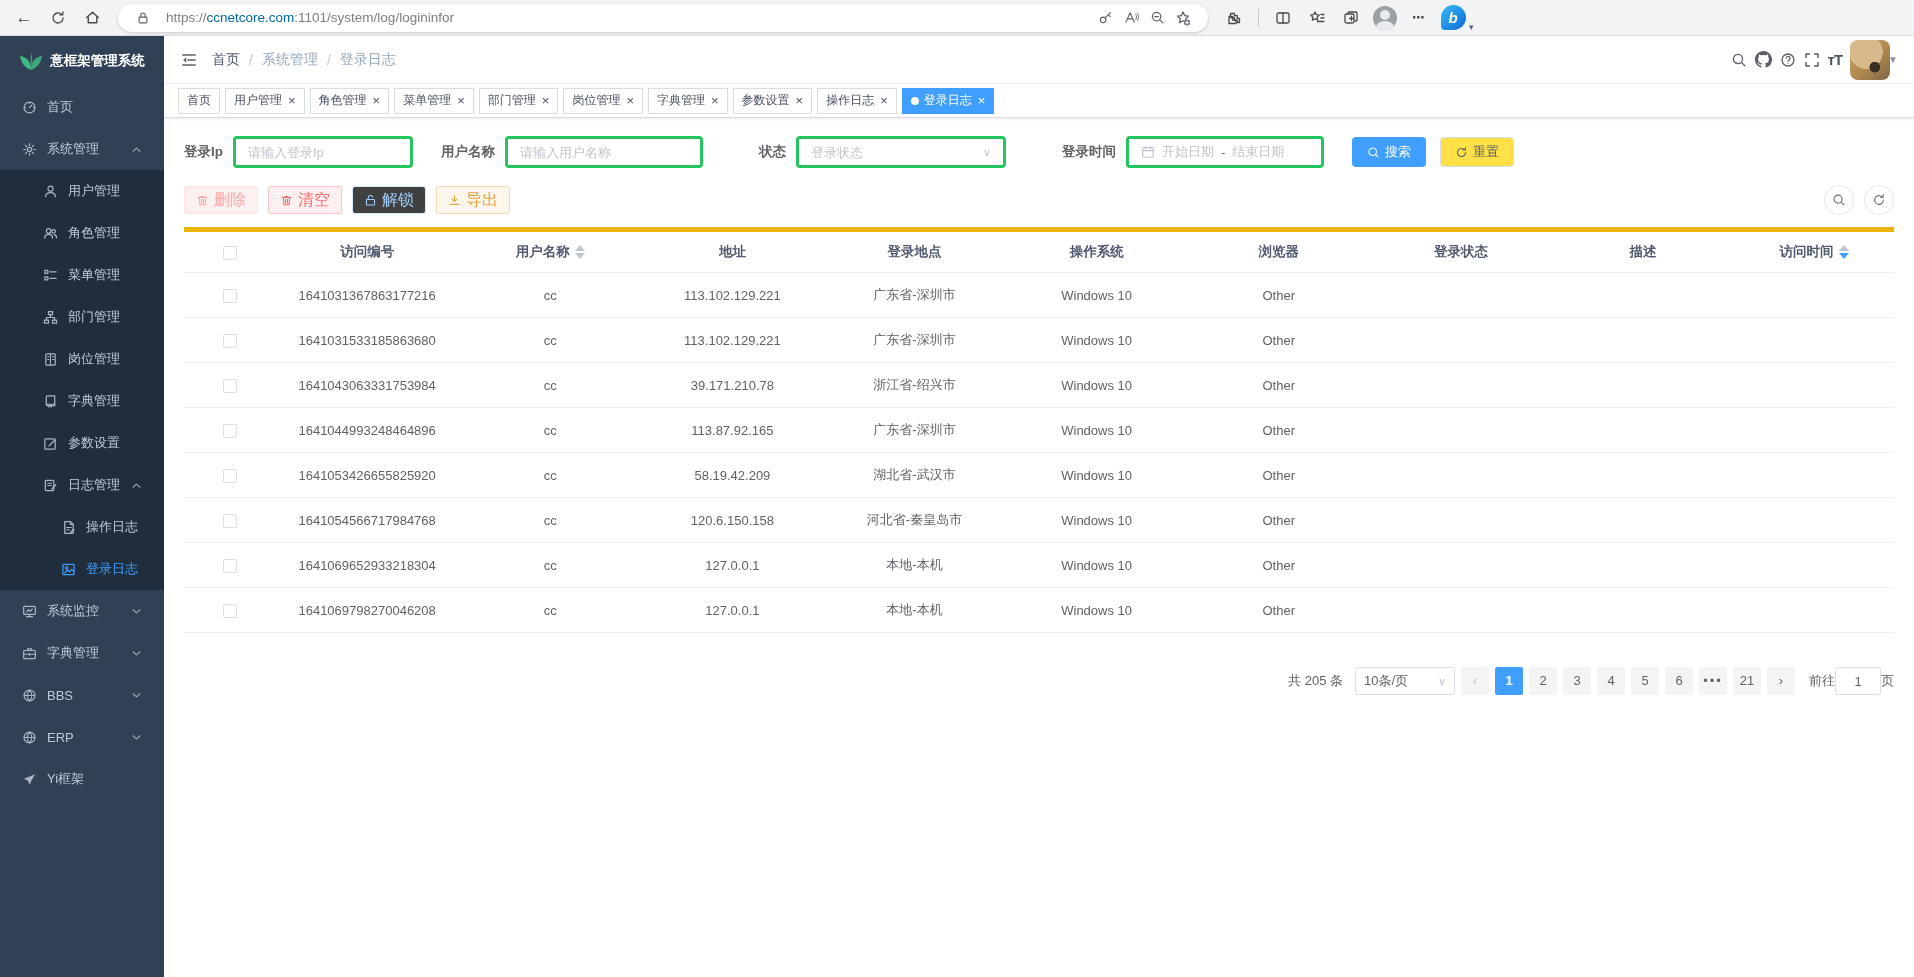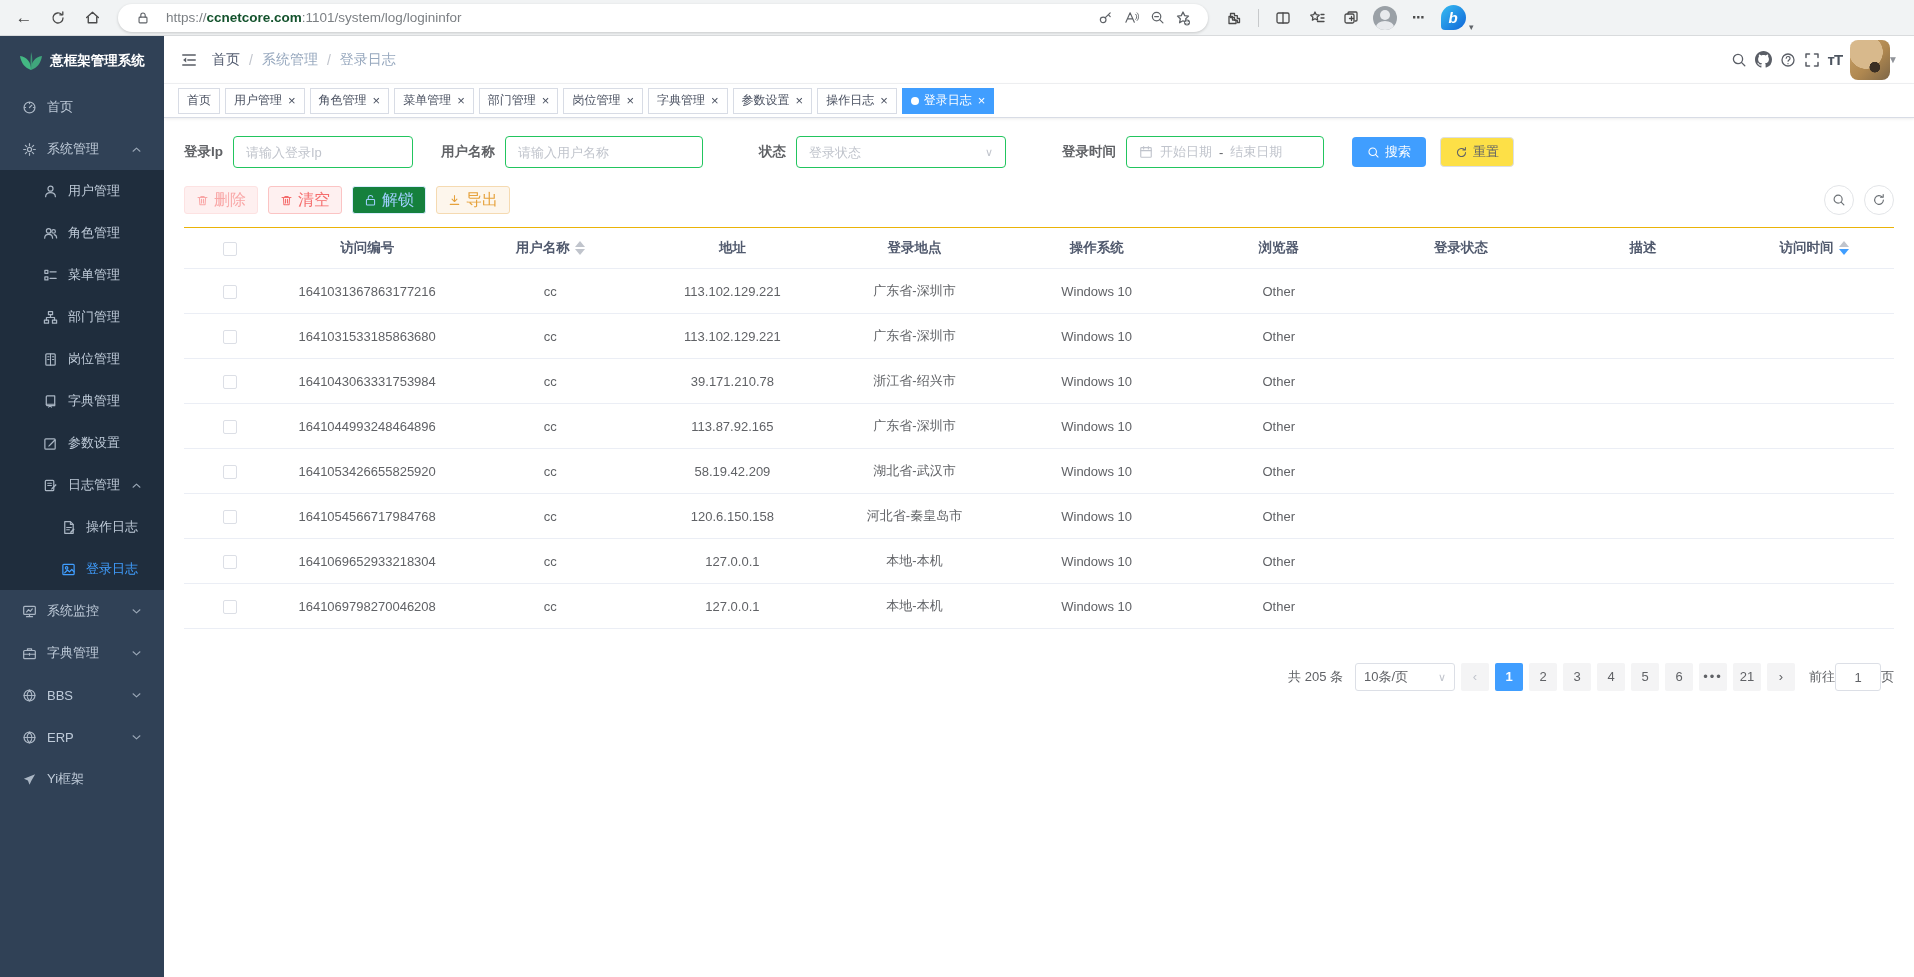--- a/index.html
+++ b/index.html
@@ -7,21 +7,21 @@
   body { font-family:"Liberation Sans","DejaVu Sans",sans-serif; background:#fff; font-size:13px; }
   .icn { display:inline-flex; align-items:center; justify-content:center; line-height:0; }
   .icn svg { display:block; }
 
   
   .chrome { height:36px; background:#f1f3f4; border-bottom:1px solid #d9dbdd; display:flex; align-items:center; padding:0 10px; gap:6px; }
   .chrome .navbtn { width:28px; height:28px; border-radius:5px; display:flex; align-items:center; justify-content:center; color:#4a4a4a; font-size:17px; cursor:pointer; }
   .urlpill { width:1090px; height:28px; background:#fff; border-radius:15px; box-shadow:0 1px 3px rgba(0,0,0,.18); display:flex; align-items:center; padding:0 12px; margin:0 6px; color:#5f6368; }
   .urlpill .url { flex:1; font-size:13.5px; white-space:nowrap; overflow:hidden; margin-left:10px; }
   .url .scheme, .url .path { color:#7b7f83; }
-  .url .host { color:#14532d;font-weight:bold; }
+  .url .host { color:#0369a1; }
   .pill-ic { width:26px; height:26px; display:flex; align-items:center; justify-content:center; color:#5f6368; }
   .chrome-ic { width:28px; height:28px; display:flex; align-items:center; justify-content:center; color:#4a4a4a; }
   .chrome .divider { width:1px; height:18px; background:#c7c9cb; margin:0 4px; }
   .chrome-avatar { width:24px; height:24px; border-radius:50%; background:#9aa0a6; position:relative; overflow:hidden; }
   .chrome-avatar:before { content:""; position:absolute; left:7px; top:4px; width:10px; height:10px; border-radius:50%; background:#e8eaed; }
   .chrome-avatar:after { content:""; position:absolute; left:3px; top:15px; width:18px; height:12px; border-radius:50%; background:#e8eaed; }
   .bing-b { width:25px; height:25px; border-radius:50% 50% 50% 4px; background:linear-gradient(135deg,#37bdf2,#1065d8); color:#fff; font-weight:bold; font-size:15px; display:flex; align-items:center; justify-content:center; font-style:italic; }
   .bing-caret { font-size:9px; color:#5f6368; align-self:flex-end; margin:0 0 3px -4px; }
 
   
@@ -64,44 +64,44 @@
   .tags-bar { height:34px; display:flex; align-items:center; gap:5px; padding:0 14px; border-bottom:1px solid #d8dce5; box-shadow:0 1px 3px 0 rgba(0,0,0,.08); }
   .tag { height:26px; display:inline-flex; align-items:center; gap:5px; padding:0 8px; border:1px solid #d8dce5; background:#fff; color:#495060; font-size:12px; cursor:pointer; white-space:nowrap; }
   .tag .x { font-size:13px; line-height:1; margin-left:1px; }
   .tag.active { background:#409eff; border-color:#409eff; color:#fff; }
   .tag.active:before { content:""; width:8px; height:8px; border-radius:50%; background:#fff; display:inline-block; }
 
   
   .content { flex:1; padding:12px 20px 0; }
   .search-row { display:flex; align-items:center; margin:6px 0 0; }
   .f-label { font-weight:bold; color:#606266; font-size:13.5px; margin-right:10px; white-space:nowrap; }
-  .inp { height:32px; border:1px solid #22c55e; border-radius:4px; padding:1px 12px; font-size:13px; color:#606266; display:flex; align-items:center; background:#fff; }
+  .inp { height:32px; border:3px solid #22c55e; border-radius:4px; padding:1px 12px; font-size:13px; color:#606266; display:flex; align-items:center; background:#fff; }
   .inp input { border:none; outline:none; width:100%; font-size:13px; color:#606266; font-family:inherit; }
   .inp input::placeholder { color:#c0c4cc; }
   .sel-caret { color:#c0c4cc; font-size:11px; margin-left:6px; }
   .date-box { gap:7px; color:#c0c4cc; }
   .date-box .sep { color:#606266; }
   .gap28 { width:28px; flex:none; }
   .btn { height:30px; border-radius:4px; font-size:13px; display:inline-flex; align-items:center; gap:5px; padding:0 14px; cursor:pointer; border:1px solid transparent; }
   .btn-primary { background:#409eff; color:#fff; }
   .btn-default { background:#fde047; color:#606266; border-color:#dcdfe6; }
 
   .toolbar-row { display:flex; align-items:center; margin-top:17px; gap:10px; }
   .pbtn { height:28px; border-radius:3px; font-size:16px; display:inline-flex; align-items:center; gap:5px; padding:0 11px; cursor:pointer; border:1px solid; }
   .pbtn .icn { width:13px; }
   .pbtn.danger   { background:#fef0f0; border-color:#fbc4c4; color:#f56c6c; }
   .pbtn.danger.disabled  { border-color:#fde2e2; color:#f9a7a7; cursor:not-allowed; }
-  .pbtn.primary.disabled { background:#15803d; border-color:#d9ecff; color:#a0cfff; cursor:not-allowed; }
+  .pbtn.primary.disabled { background:#404040; border-color:#d9ecff; color:#a0cfff; cursor:not-allowed; }
   .pbtn.warning  { background:#fdf6ec; border-color:#f5dab1; color:#e6a23c; }
   .tool-right { margin-left:auto; display:flex; gap:10px; }
   .circ { width:30px; height:30px; border-radius:50%; border:1px solid #e3e5e8; display:flex; align-items:center; justify-content:center; color:#6b7075; cursor:pointer; background:#fff; }
 
   
   table { width:100%; border-collapse:collapse; margin-top:12px; table-layout:fixed; }
-  th { color:#515a6e; font-size:13.5px; font-weight:bold; padding:11px 3px; border-top:1px solid #eab308; border-bottom:1px solid #ebeef5; text-align:center; white-space:nowrap; }
+  th { color:#515a6e; font-size:13.5px; font-weight:bold; padding:11px 3px; border-top:5px solid #eab308; border-bottom:1px solid #ebeef5; text-align:center; white-space:nowrap; }
   td { color:#606266; font-size:13px; padding:13px 3px; border-bottom:1px solid #ebeef5; text-align:center; white-space:nowrap; overflow:hidden; }
   .chk { width:14px; height:14px; border:1px solid #dcdfe6; border-radius:2px; background:#fff; display:inline-block; vertical-align:middle; cursor:pointer; }
   .sort { display:inline-flex; flex-direction:column; vertical-align:middle; margin-left:5px; gap:2px; cursor:pointer; }
   .sort i { width:0; height:0; border-left:5px solid transparent; border-right:5px solid transparent; }
   .sort .up   { border-bottom:6px solid #c0c4cc; }
   .sort .down { border-top:6px solid #c0c4cc; }
   .sort .down.on { border-top-color:#409eff; }
 
   
   .pager { display:flex; align-items:center; justify-content:flex-end; gap:6px; margin-top:34px; color:#606266; font-size:13px; }

